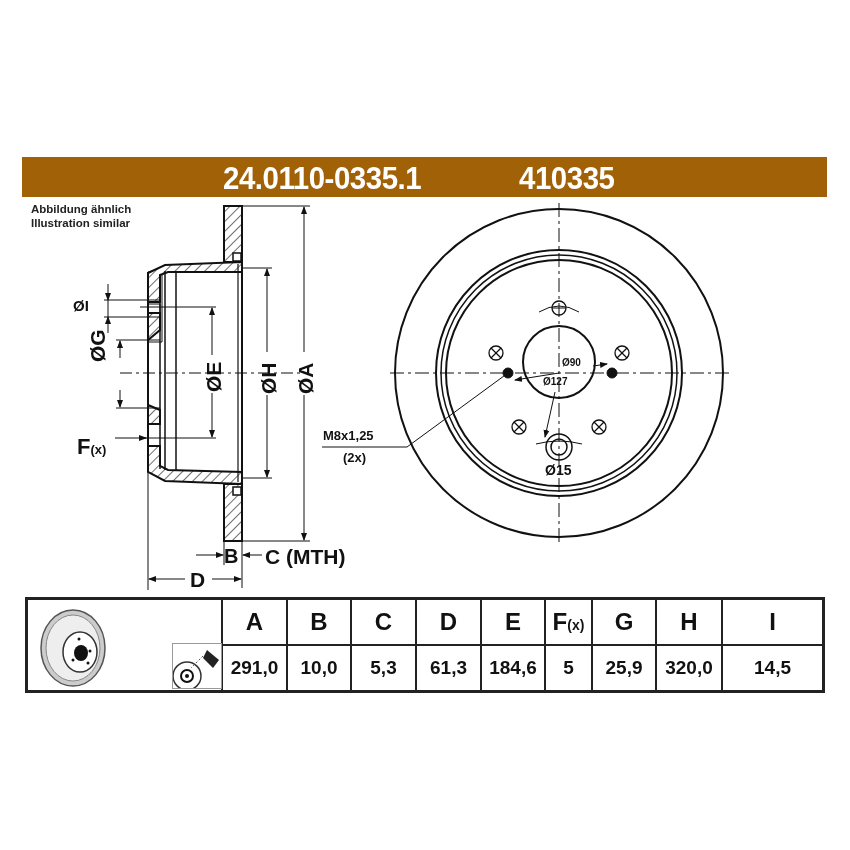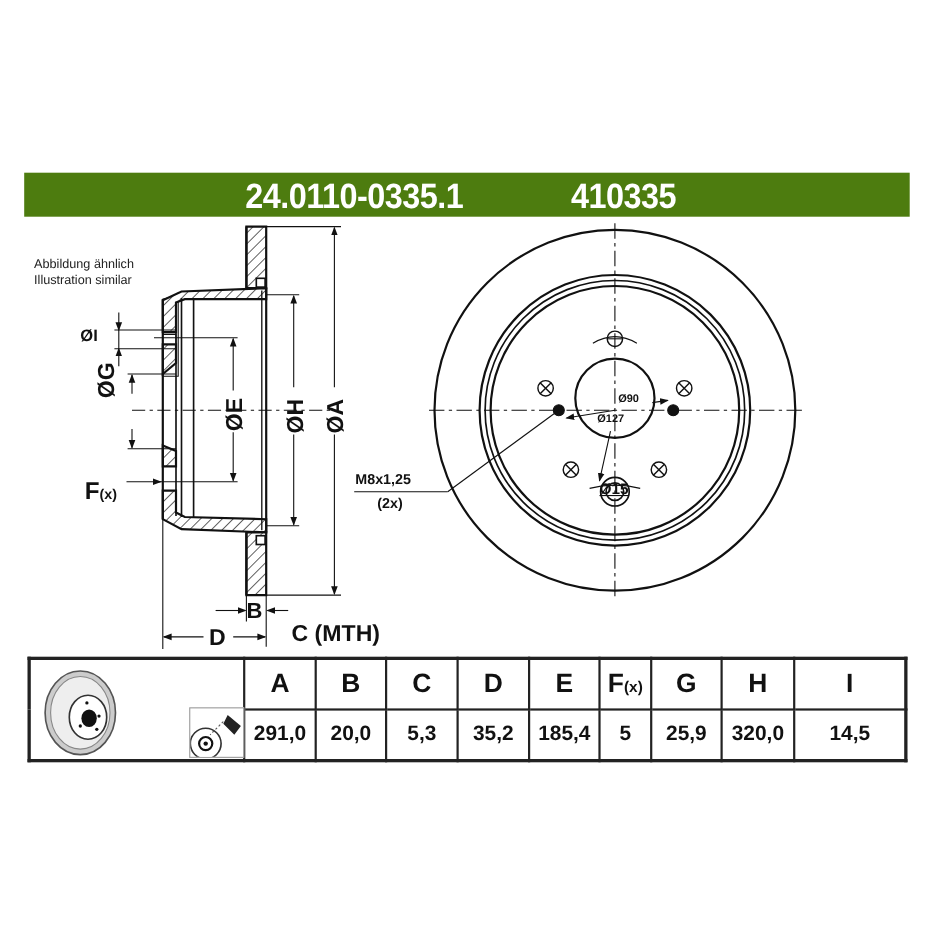--- a/index.html
+++ b/index.html
@@ -1,19 +1,19 @@
 <!DOCTYPE html>
 <html><head>
 <meta charset="utf-8">
 <style>
   html,body{margin:0;padding:0;background:#fff;}
   body{width:850px;height:850px;position:relative;overflow:hidden;font-family:"Liberation Sans",sans-serif;color:#111;}
-  .banner{position:absolute;left:22px;top:157px;width:805px;height:40px;background:#4d7c0f;}
+  .banner{position:absolute;left:22px;top:157px;width:805px;height:40px;background:#a16207;}
   .banner-text{position:absolute;top:0;height:40px;line-height:42px;color:#fff;font-weight:bold;font-size:32px;letter-spacing:-0.5px;transform:scaleX(0.92);transform-origin:left center;}
-  .note{position:absolute;left:31px;top:202px;font-size:11.5px;font-weight:normal;line-height:14px;color:#222;margin-top:32px;}
+  .note{position:absolute;left:31px;top:202px;font-size:11.5px;font-weight:bold;line-height:14px;color:#222;}
   svg.drawing{position:absolute;left:0;top:0;}
   .lbl{position:absolute;font-weight:bold;color:#111;}
   table.spec{position:absolute;left:25px;top:597px;width:800px;height:92px;border-collapse:collapse;border:3px solid #222;}
   table.spec td{border:2px solid #222;text-align:center;font-weight:bold;padding:0;}
   table.spec tr.hdr td{height:44px;font-size:24px;}
   table.spec tr.val td{height:44px;font-size:19px;}
   table.spec td.img{border-right:2px solid #222;position:relative;}
   .fx small{font-size:14px;}
 </style>
 </head>
@@ -153,26 +153,26 @@
   </g>
 </svg>
 
 <div class="lbl" style="left:73px;top:297px;font-size:15px;">ØI</div>
 <div class="lbl" style="left:86px;top:362px;font-size:21px;transform:rotate(-90deg);transform-origin:left top;"><span>ØG</span></div>
 <div class="lbl" style="left:202px;top:392px;font-size:21px;transform:rotate(-90deg);transform-origin:left top;"><span>ØE</span></div>
 <div class="lbl" style="left:257px;top:394px;font-size:21px;transform:rotate(-90deg);transform-origin:left top;"><span>ØH</span></div>
 <div class="lbl" style="left:294px;top:394px;font-size:21px;transform:rotate(-90deg);transform-origin:left top;"><span>ØA</span></div>
 <div class="lbl" style="left:77px;top:434px;font-size:22px;"><span>F</span><span style="font-size:13px;">(x)</span></div>
 <div class="lbl" style="left:224px;top:545px;font-size:20px;">B</div>
-<div class="lbl" style="left:265px;top:545px;font-size:21px;margin-top:20px;">C (MTH)</div>
+<div class="lbl" style="left:265px;top:545px;font-size:21px;">C (MTH)</div>
 <div class="lbl" style="left:190px;top:568px;font-size:21px;">D</div>
 
 <div class="lbl" style="left:562px;top:357px;font-size:10px;">Ø90</div>
 <div class="lbl" style="left:543px;top:376px;font-size:10px;">Ø127</div>
-<div class="lbl" style="left:545px;top:436px;font-size:14px;text-decoration:underline;">Ø15</div>
+<div class="lbl" style="left:545px;top:462px;font-size:14px;">Ø15</div>
 <div class="lbl" style="left:323px;top:428px;font-size:13px;">M8x1,25</div>
 <div class="lbl" style="left:323px;top:450px;font-size:13px;margin-left:20px;">(2x)</div>
 
 <table class="spec">
   <tbody>
       <tr class="hdr">
     <td class="img" rowspan="2" style="width:193px;">
       <svg width="193" height="88" viewBox="0 0 193 88" style="position:absolute;left:0;top:0;">
         <ellipse cx="45" cy="48" rx="32" ry="38" fill="#ccc" stroke="#555" stroke-width="1.5"></ellipse>
         <ellipse cx="45" cy="48" rx="27" ry="33" fill="#eee" stroke="#888" stroke-width="1"></ellipse>
@@ -196,23 +196,23 @@
     <td style="width:63px;">C</td>
     <td style="width:63px;">D</td>
     <td style="width:62px;">E</td>
     <td style="width:45px;" class="fx"><span>F</span><small>(x)</small></td>
     <td style="width:62px;">G</td>
     <td style="width:64px;">H</td>
     <td>I</td>
   </tr>
   <tr class="val">
     <td>291,0</td>
-    <td>20,0</td>
+    <td>10,0</td>
     <td>5,3</td>
-    <td>35,2</td>
-    <td>185,4</td>
+    <td>61,3</td>
+    <td>184,6</td>
     <td>5</td>
     <td>25,9</td>
     <td>320,0</td>
     <td>14,5</td>
   </tr>
 </tbody>
   </table>
 
 </body></html>

